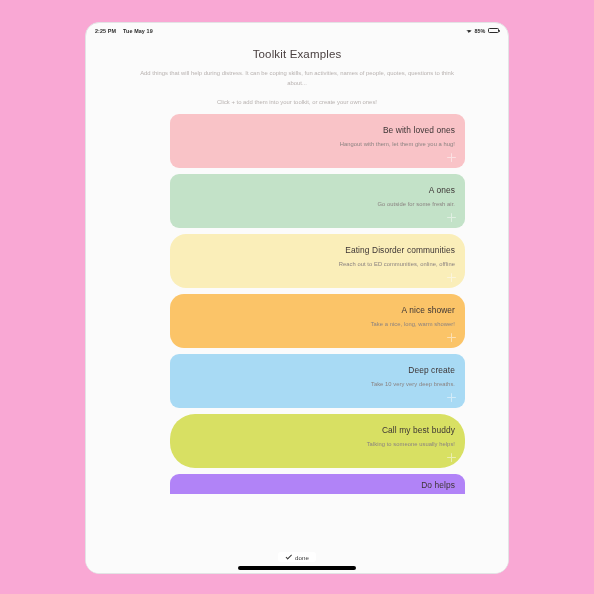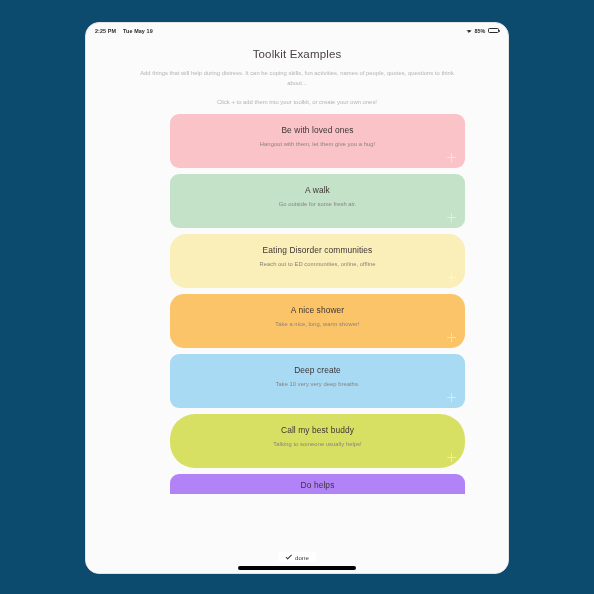--- a/index.html
+++ b/index.html
@@ -9,21 +9,21 @@
     height: 594px;
     overflow: hidden;
     background: #efeff0;
     font-family: "Liberation Sans", sans-serif;
   }
 
   #screen {
     position: relative;
     width: 594px;
     height: 594px;
-    background: #0c4a6e;
+    background: #f9a8d4;
   }
 
   
   .device {
     position: absolute;
     left: 85px;
     top: 22px;
     width: 424px;
     height: 552px;
     background: #fbfbfb;
@@ -114,21 +114,21 @@
   }
 
   
   .card-list { margin-top: 9px; }
 
   .card {
     position: relative;
     border-radius: 9px;
     padding: 11px 10px 20px;
     margin-bottom: 6px;
-    text-align: center;
+    text-align: right;
     min-height: 54px;
     margin-left: 41px;
   }
   .card-title {
     font-size: 8.4px;
     color: #3d3535;
     letter-spacing: .1px;
   }
   .card-sub {
     margin-top: 6px;
@@ -241,21 +241,21 @@
 
       <div class="card-list">
 
         <div class="card" style="background: rgb(249, 195, 199);">
           <div class="card-title">Be with loved ones</div>
           <div class="card-sub">Hangout with them, let them give you a hug!</div>
           <div class="card-add"></div>
         </div>
 
         <div class="card" style="background: rgb(195, 226, 200);">
-          <div class="card-title">A walk</div>
+          <div class="card-title">A ones</div>
           <div class="card-sub">Go outside for some fresh air.</div>
           <div class="card-add"></div>
         </div>
 
 
         <div class="card" style="background: rgb(250, 238, 185); border-radius: 16px;">
           <div class="card-title">Eating Disorder communities</div>
           <div class="card-sub">Reach out to ED communities, online, offline</div>
           <div class="card-add"></div>
         </div>

